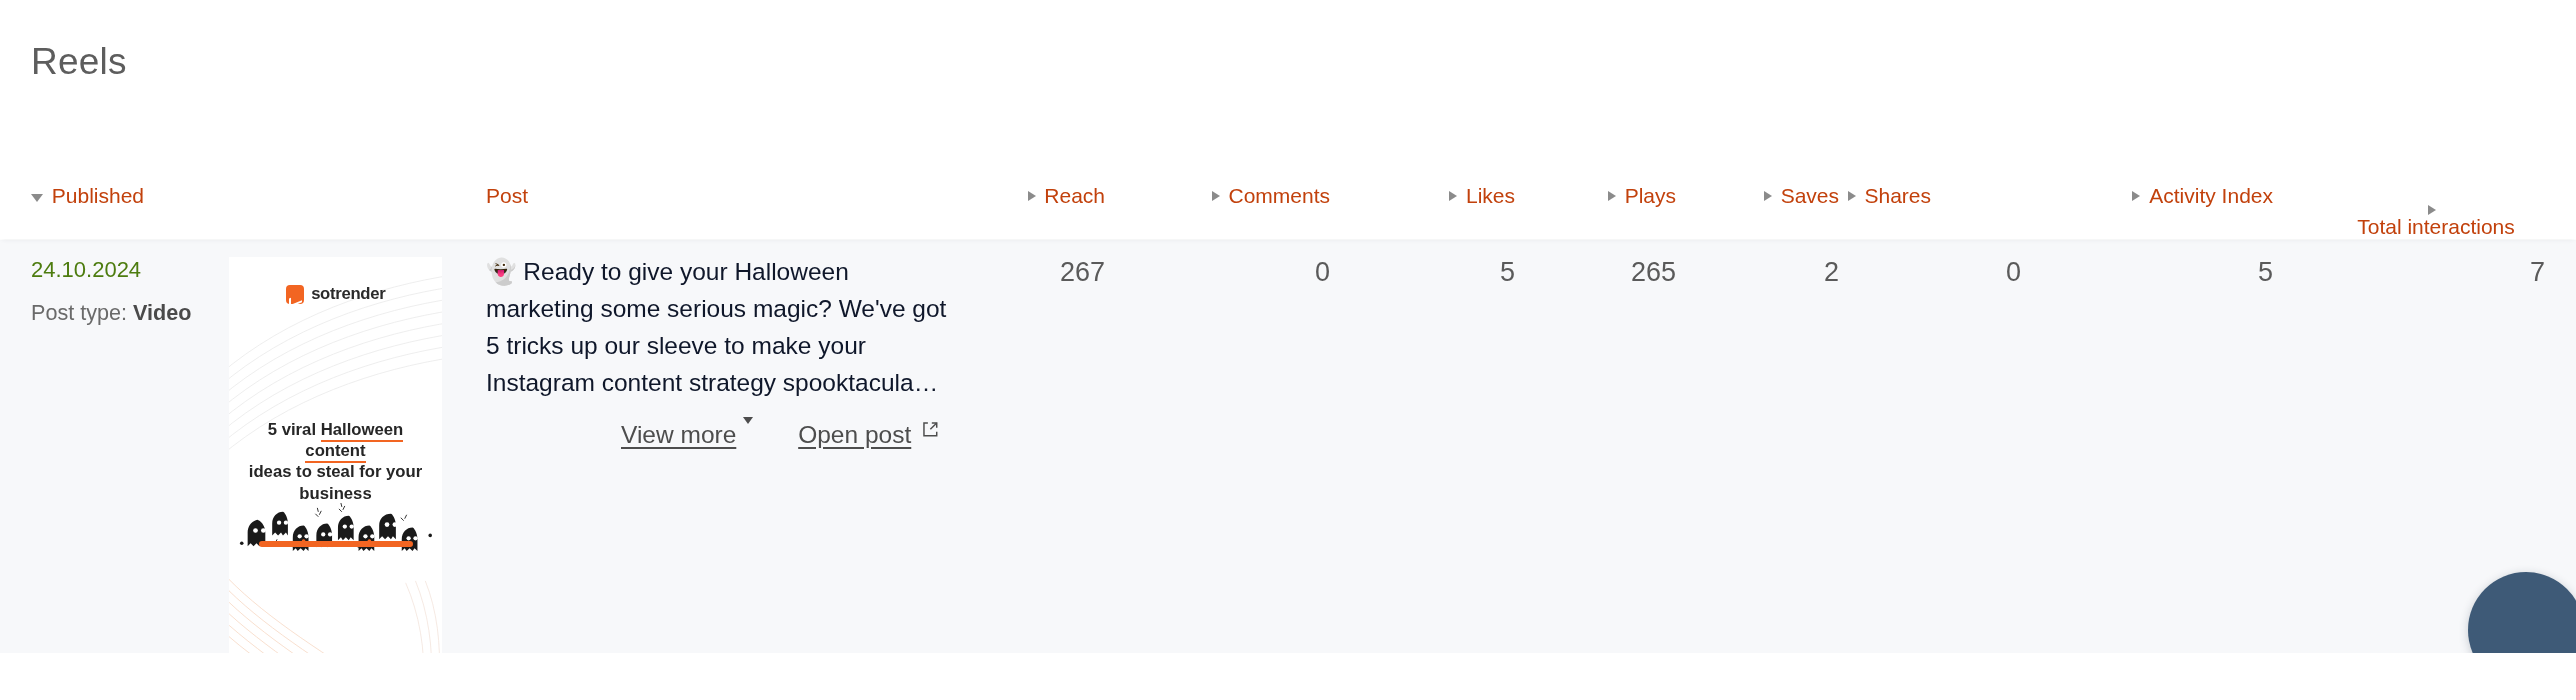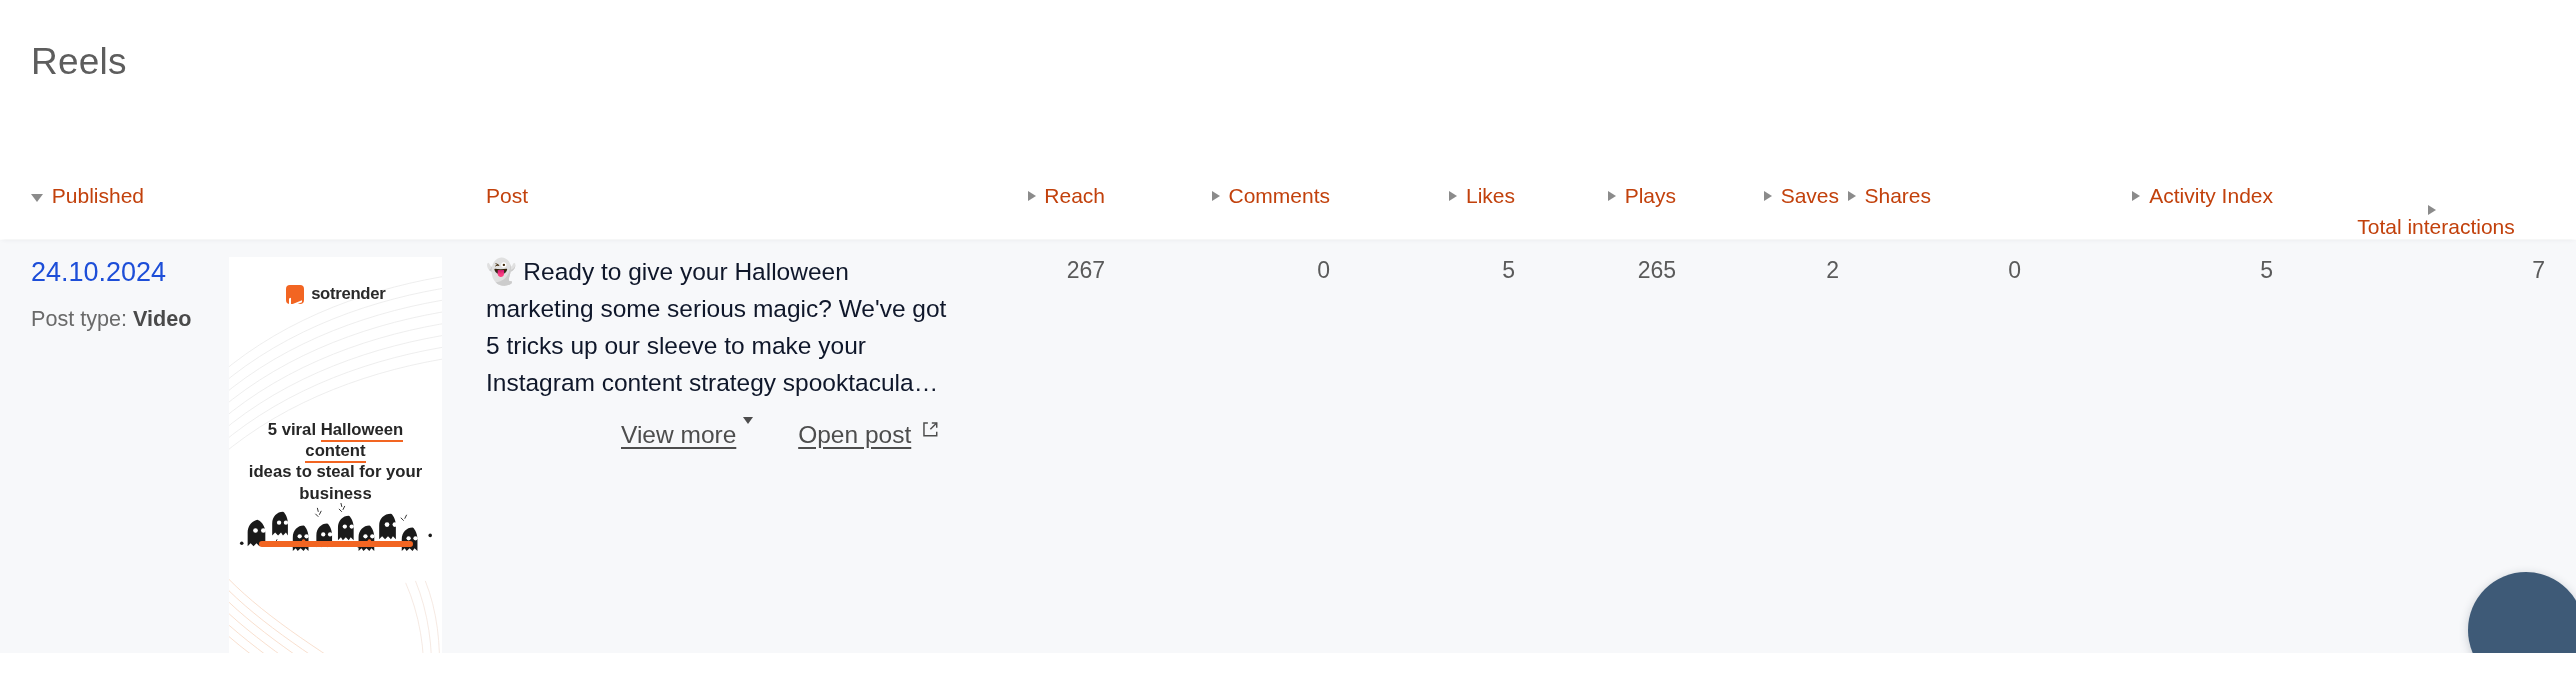--- a/index.html
+++ b/index.html
@@ -102,22 +102,22 @@
   .cell {
     position: absolute;
   }
 
   .cell-date {
     left: 31px;
     top: 15.7px;
     width: 196px;
   }
   .date-value {
-    font-size: 27px;
-    color: #1d4ed8;
+    font-size: 22px;
+    color: #4d7c0f;
     line-height: 1.25;
   }
   .post-type {
     margin-top: 15.7px;
     font-size: 21.6px;
     color: #6a6a6a;
     line-height: 1.3;
     white-space: nowrap;
   }
   .post-type b { color: #4a4a4a; font-weight: 700; }
@@ -255,21 +255,21 @@
     height: 16.7px;
     position: relative;
     flex: 0 0 auto;
   }
   .ext-icon svg { display: block; }
 
   
   .cell-num {
     top: 15.7px;
     text-align: right;
-    font-size: 23px;
+    font-size: 27px;
     color: #5a5a5a;
     line-height: 1.25;
   }
 
   
   .chat-widget {
     position: absolute;
     right: -7.9px;
     bottom: -35px;
     width: 116px;

